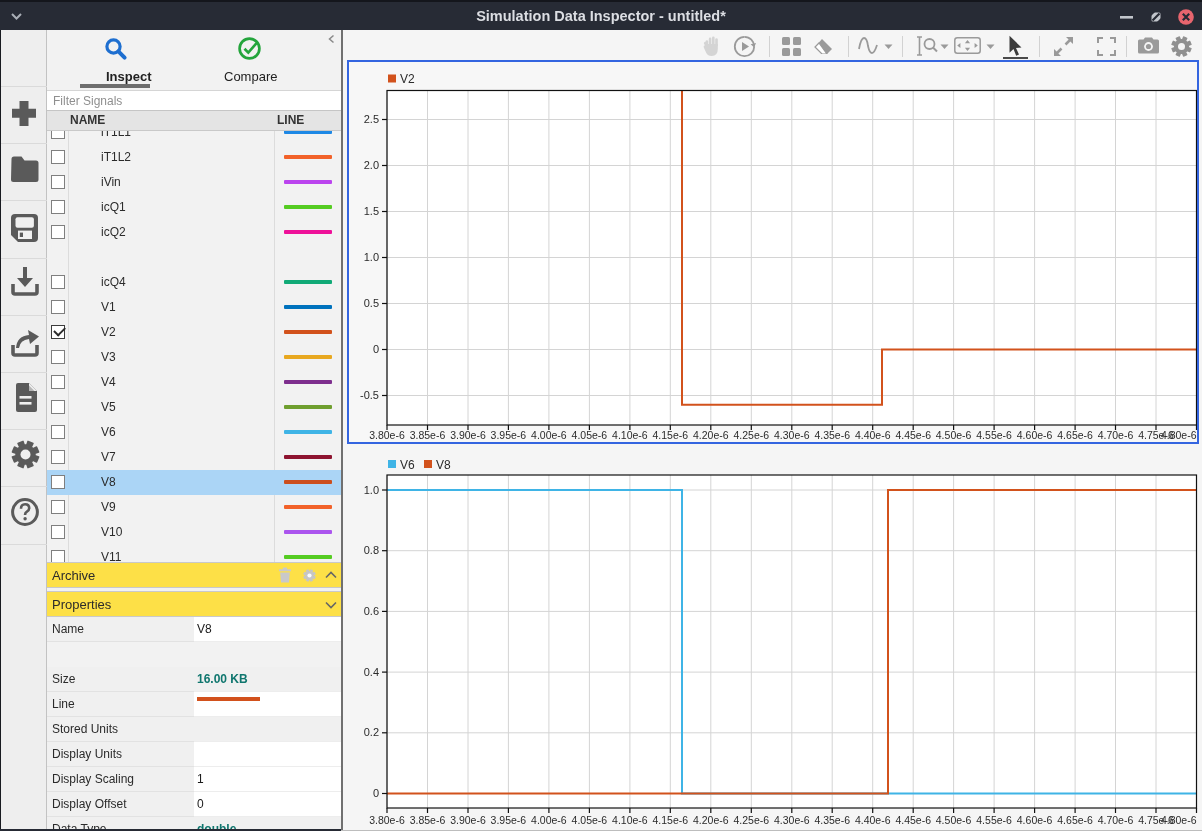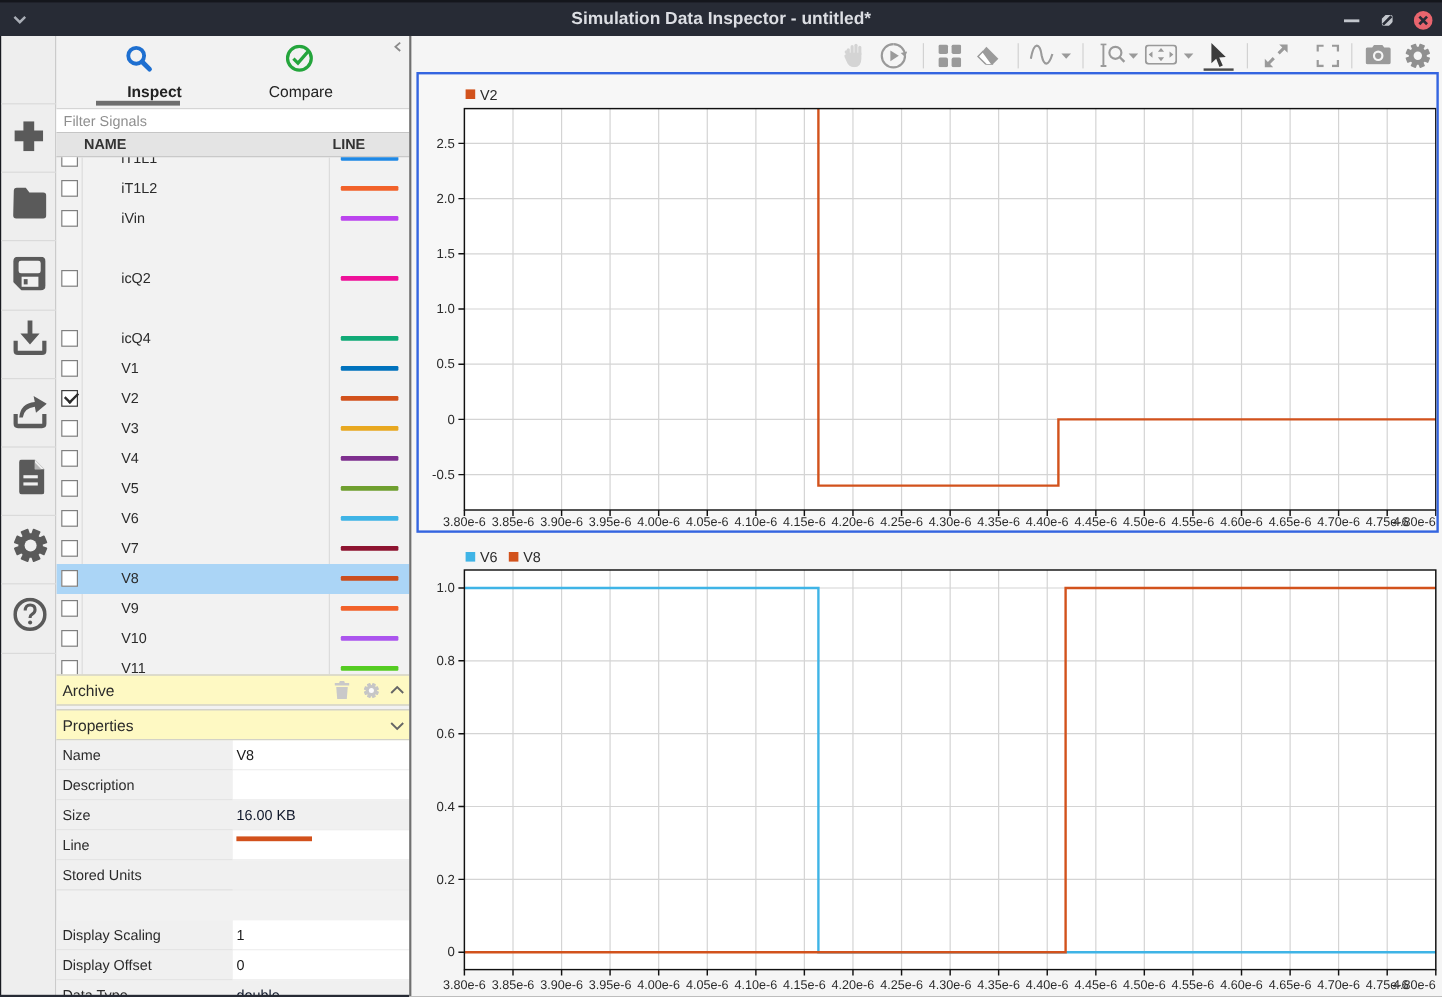--- a/index.html
+++ b/index.html
@@ -22,29 +22,29 @@
 #tbody { position:absolute; left:0; top:101px; width:294px; height:431px; overflow:hidden; }
 .trow { position:absolute; left:0; width:294px; height:25px; }
 .trow .nm { position:absolute; left:54px; top:5px; font-size:12px; color:#2b2b2b; }
 .hl { position:absolute; left:0; top:0; width:294px; height:25px; background:#abd5f6; }
 .cb { position:absolute; left:4px; top:5px; width:14px; height:14px; background:#fff; border:1px solid #7f7f7f; }
 .cb.ck { border-color:#3c3c3c; }
 .cb.ck:after { content:""; position:absolute; left:1.5px; top:1px; width:8.5px; height:4.5px; border-left:2px solid #2b2b2b; border-bottom:2px solid #2b2b2b; transform:rotate(-45deg); }
 .sw { position:absolute; left:237px; top:10px; width:48px; height:4px; border-radius:1px; }
 .colline { position:absolute; left:227px; top:0; width:1px; height:431px; background:#dcdcdc; }
 .colline2 { position:absolute; left:21px; top:0; width:1px; height:431px; background:#dcdcdc; }
-.sechdr { position:absolute; left:0; width:294px; height:26px; background:#fef9c3; border-top:1px solid #c9c9c9; border-bottom:1px solid #c9c9c9; }
+.sechdr { position:absolute; left:0; width:294px; height:26px; background:#fde047; border-top:1px solid #c9c9c9; border-bottom:1px solid #c9c9c9; }
 .sechdr .t { position:absolute; left:5px; top:5px; font-size:13px; color:#2b2b2b; }
 .prow { position:absolute; left:0; width:294px; height:25px; font-size:12px; }
 .prow .lbl { position:absolute; left:0; top:0; width:147px; height:25px; background:#f0f0f0; border-bottom:1px solid #e2e2e2; }
 .prow .lbl span { position:absolute; left:5px; top:5px; color:#2b2b2b; }
 .prow .val { position:absolute; left:147px; top:0; width:147px; height:25px; background:#fff; border-bottom:1px solid #ededed; }
 .prow .val span { position:absolute; left:3px; top:5px; color:#1a1a1a; }
 .prow .val.ro { background:#f0f0f0; }
-.prow .val.ro span { color:#0f172a; }
+.prow .val.ro span { color:#0f766e;font-weight:bold; }
 .pline { position:absolute; left:5px; top:10px; width:63px; height:4px; background:#d2511c; }
 #plot1 { position:absolute; left:4px; top:30px; width:852px; height:384px; border:2px solid #3465e0; background:#f7f7f7; }
 </style>
 </head>
 <body>
 <div id="titlebar">
   <svg class="abs" style="left:10px;top:10px" width="13" height="9" viewBox="0 0 13 9">
       <path d="M2 2 L6.5 6.5 L11 2" stroke="#a9aeb6" stroke-width="2" fill="none"></path>
     </svg>
   <div id="title-text">Simulation Data Inspector - untitled*</div>
@@ -139,20 +139,25 @@
       </div>
 <div class="trow" style="top:14px;">
         <div class="cb"></div>
         <span class="nm">iT1L2</span>
         <span class="sw" style="background:#f2622a;"></span>
       </div>
 <div class="trow" style="top:39px;">
         <div class="cb"></div>
         <span class="nm">iVin</span>
         <span class="sw" style="background:#bb44ee;"></span>
+      </div>
+<div class="trow" style="top:64px;">
+        <div class="cb"></div>
+        <span class="nm">icQ1</span>
+        <span class="sw" style="background:#55cc22;"></span>
       </div>
 <div class="trow" style="top:89px;text-align:center;">
         <div class="cb"></div>
         <span class="nm">icQ2</span>
         <span class="sw" style="background:#ee1199;"></span>
       </div>
 <div class="trow" style="top:139px;">
         <div class="cb"></div>
         <span class="nm">icQ4</span>
         <span class="sw" style="background:#11aa77;"></span>
@@ -235,26 +240,20 @@
       </svg>
   </div>
 <div class="prow" style="top:587px;">
       <div class="lbl">
         <span>Name</span>
       </div>
       <div class="val">
         <span>V8</span>
       </div>
     </div>
-<div class="prow" style="top:612px;">
-      <div class="lbl">
-        <span>Description</span>
-      </div>
-      <div class="val"></div>
-    </div>
 <div class="prow" style="top:637px;">
       <div class="lbl">
         <span>Size</span>
       </div>
       <div class="val ro">
         <span>16.00 KB</span>
       </div>
     </div>
 <div class="prow" style="top:662px;">
       <div class="lbl">
@@ -262,20 +261,26 @@
       </div>
       <div class="val">
         <span class="pline"></span>
       </div>
     </div>
 <div class="prow" style="top:687px;">
       <div class="lbl">
         <span>Stored Units</span>
       </div>
       <div class="val ro"></div>
+    </div>
+<div class="prow" style="top:712px;">
+      <div class="lbl">
+        <span>Display Units</span>
+      </div>
+      <div class="val"></div>
     </div>
 <div class="prow" style="top:737px;">
       <div class="lbl">
         <span>Display Scaling</span>
       </div>
       <div class="val">
         <span>1</span>
       </div>
     </div>
 <div class="prow" style="top:762px;">

